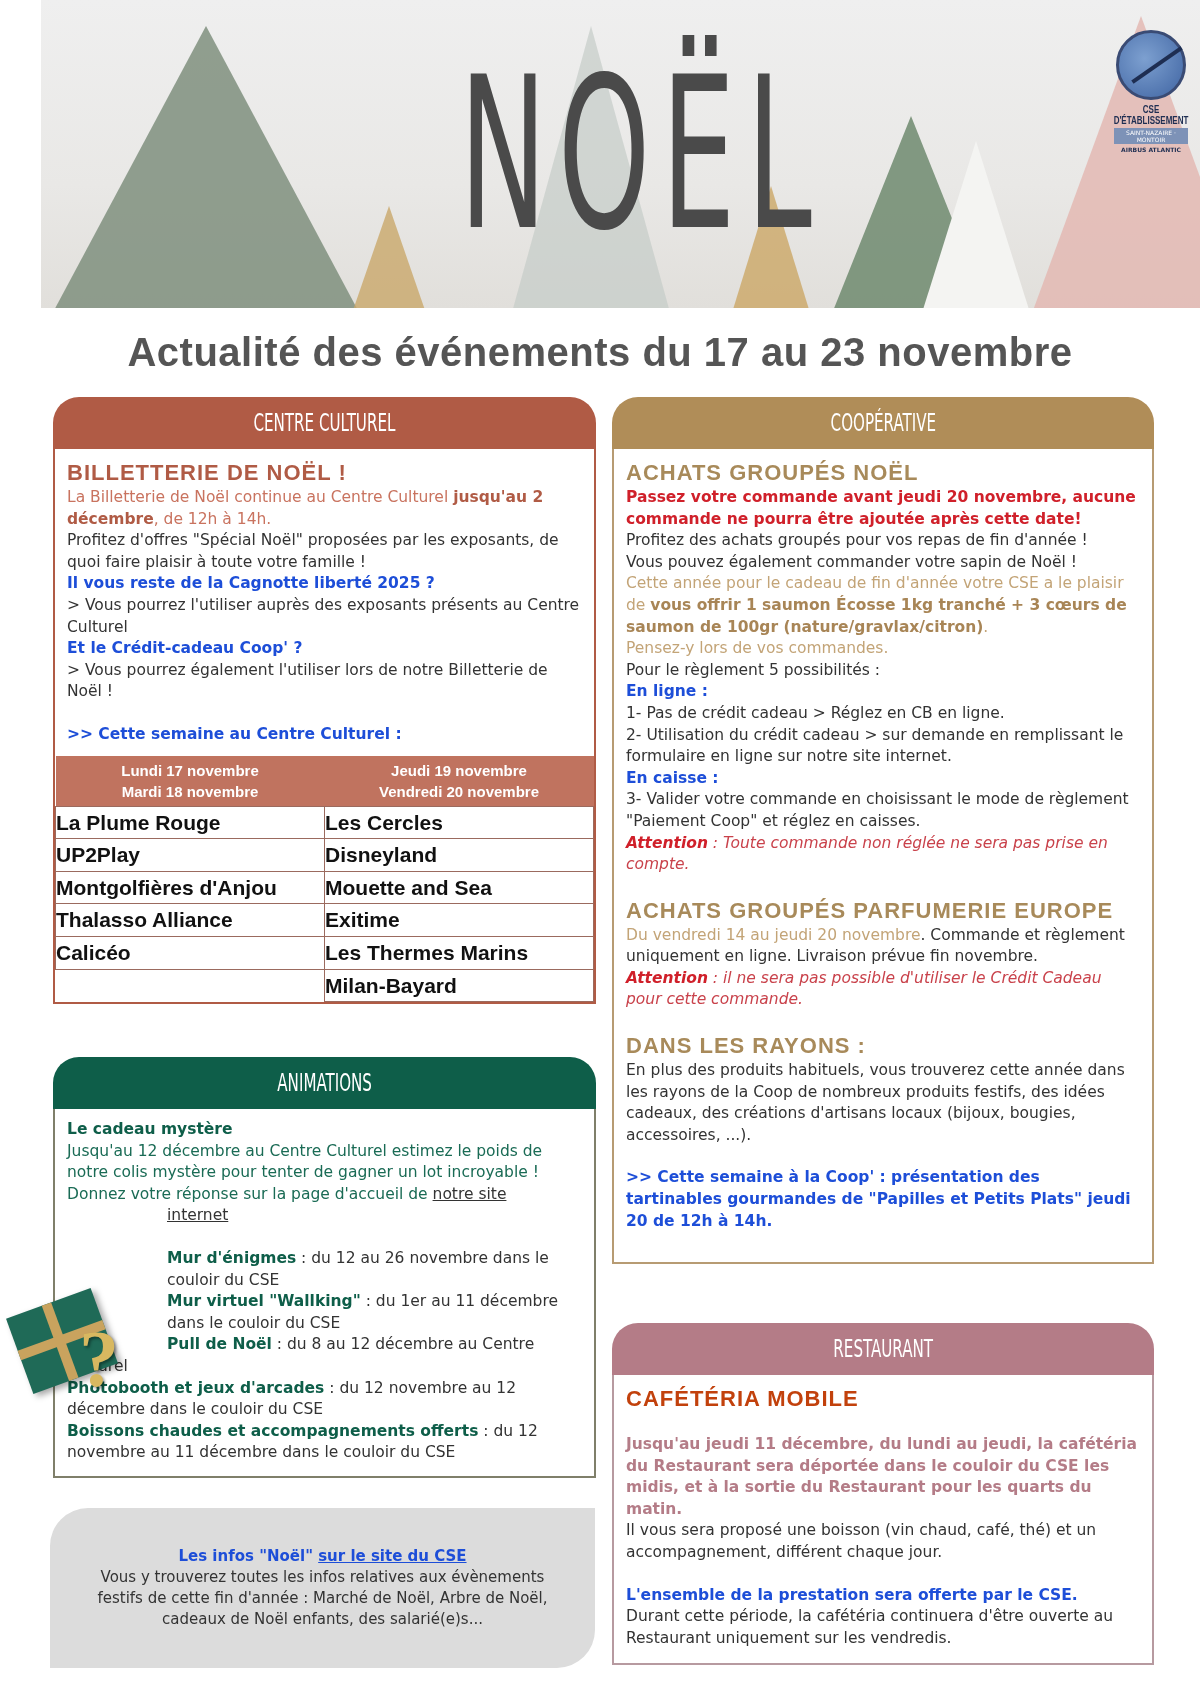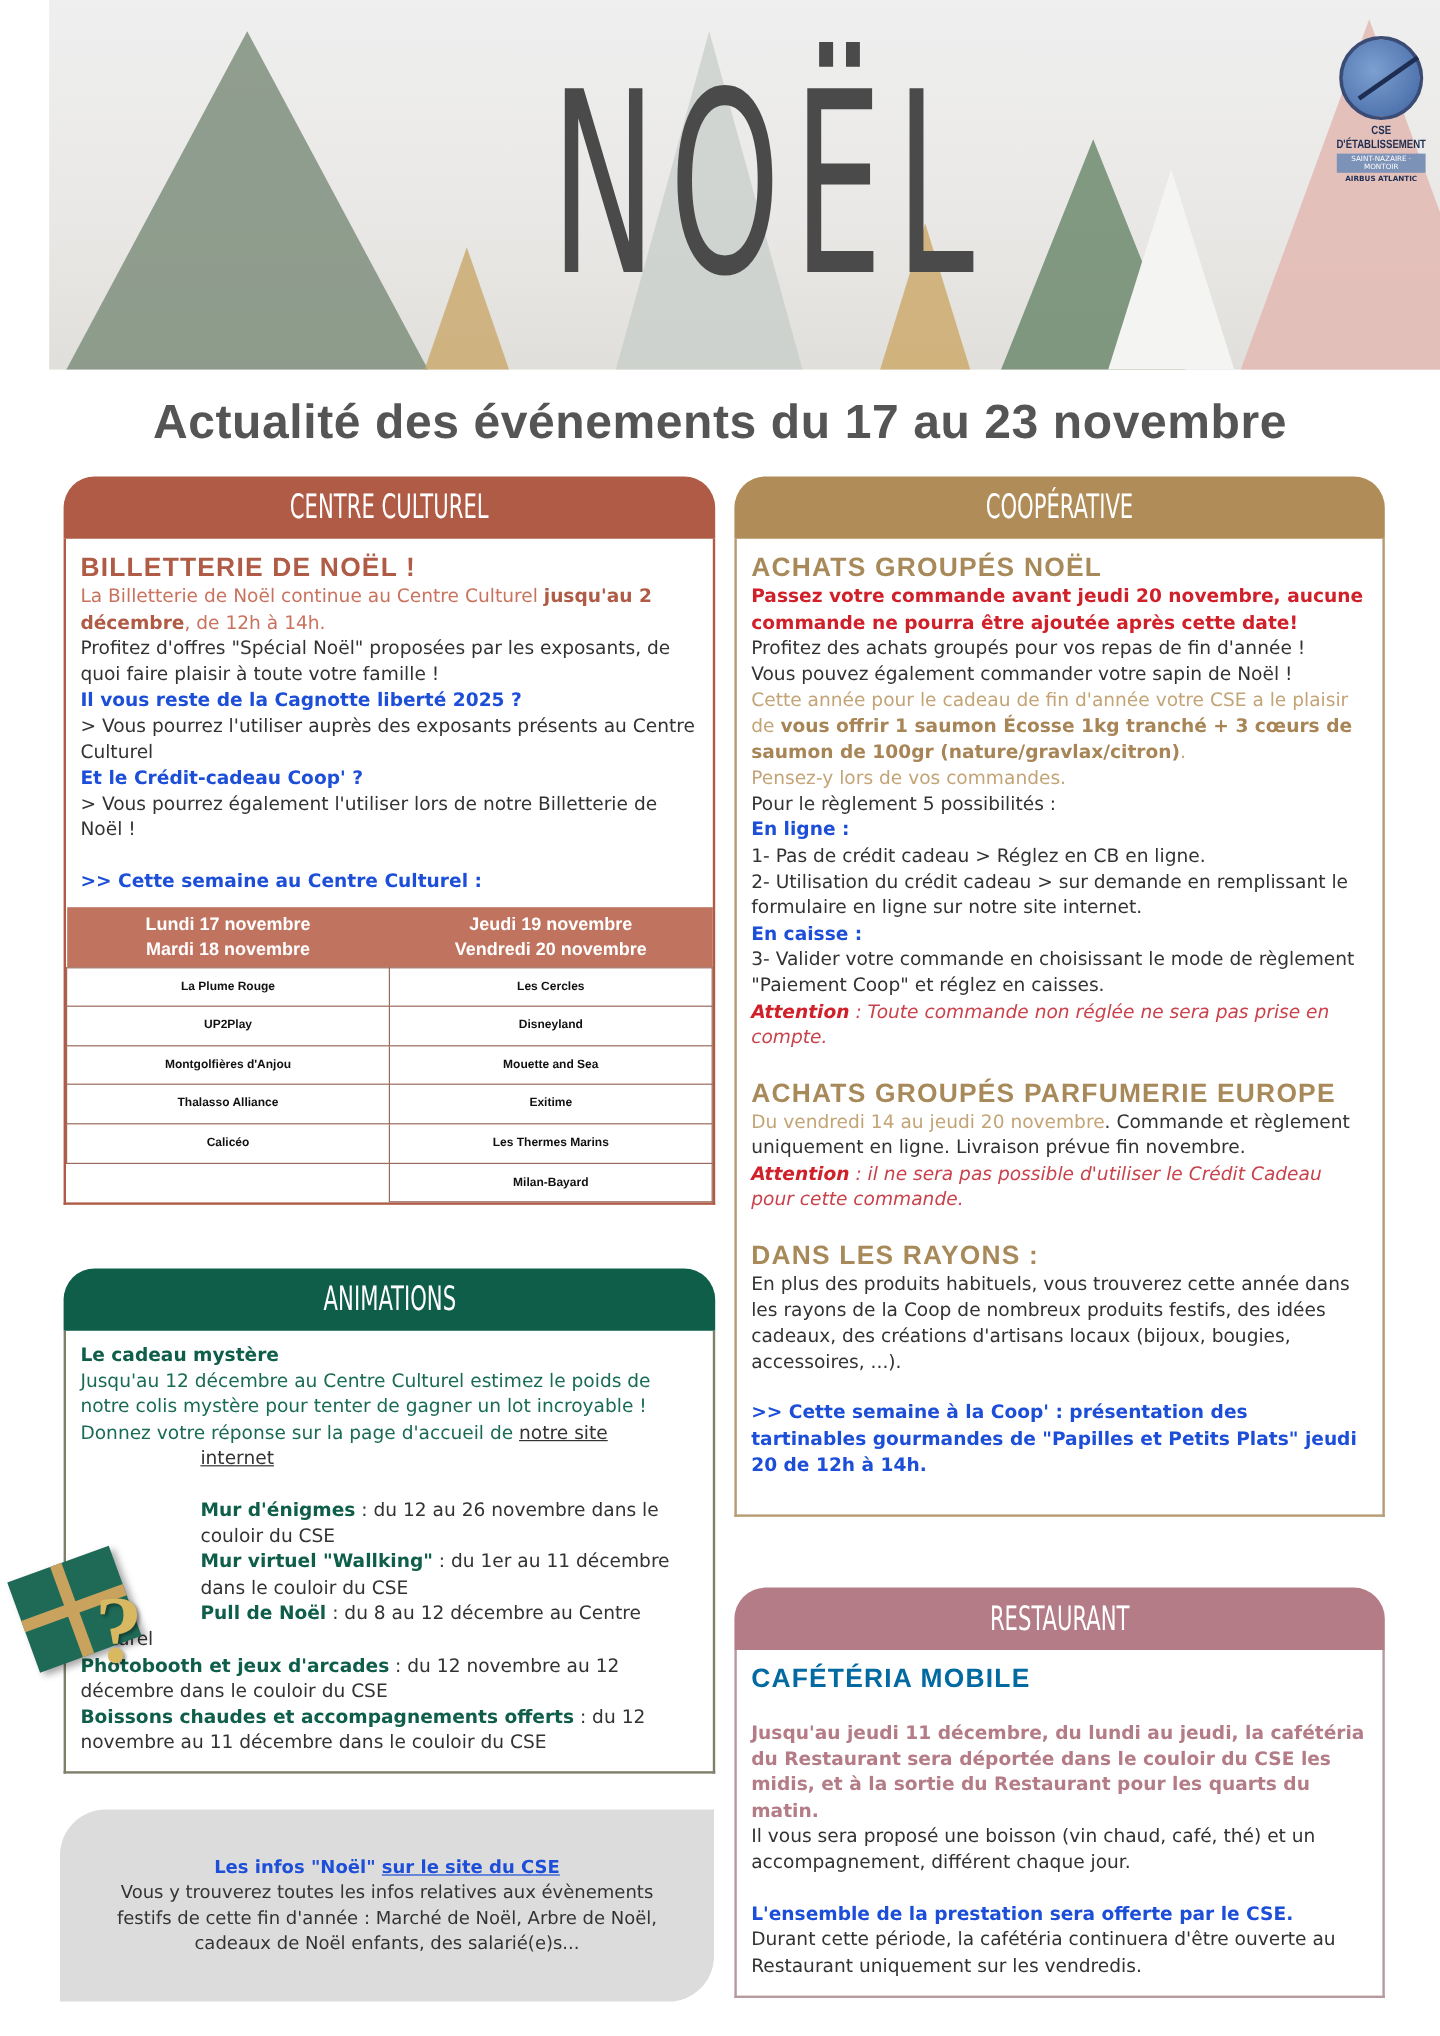--- a/index.html
+++ b/index.html
@@ -28,39 +28,39 @@
   .logo-sub { font-size: 6px; color: #fff; background: #7d92b7; margin: 2px 18px 0; padding: 1px 0; }
   .logo-sub2 { font-size: 6px; color: #1e2e52; font-weight: bold; margin-top: 2px; }
 
   
   .main-title { position: absolute; left: 0; right: 0; top: 330px; text-align: center;
     font-family: "Liberation Sans", sans-serif; font-weight: bold; font-size: 40px; color: #555555; letter-spacing: .5px; }
 
   
   .section { position: absolute; background: #fff; }
   .sec-head { height: 52px; border-radius: 26px 26px 0 0; color: #fff; text-align: center;
-    font-family: "DejaVu Sans Condensed", "DejaVu Sans", sans-serif; font-size: 28px; font-weight: 300; line-height: 52px; }
+    font-family: "DejaVu Sans Condensed", "DejaVu Sans", sans-serif; font-size: 24px; font-weight: 300; line-height: 52px; }
   .sec-head span { display: inline-block; transform: scaleX(.7); }
   .sec-body { border: 2px solid; border-top: none; padding: 10px 12px 12px 12px; font-size: 15.5px; line-height: 21.6px; }
   .h2 { font-family: "Liberation Sans", sans-serif; font-weight: bold; font-size: 22px; letter-spacing: 1px; line-height: 28px; }
   .b { font-weight: bold; color: #1d4ed8; }
   .i { font-style: italic; margin-top: 28px; }
   .u { text-decoration: underline; }
   p { margin: 0; }
 
   
   #culture { left: 53px; top: 397px; width: 543px; }
   #culture .sec-head { background: #b05b45; }
   #culture .sec-body { border-color: #b05b45; padding-bottom: 0; }
   .cc-head { color: #b05b45; }
   .cc-light { color: #c9735f; }
   .cc-bold { color: #b05b45; font-weight: bold; }
   .cc-table { width: calc(100% + 24px); margin-left: -12px; border-collapse: collapse; margin-top: 10px; font-family: "Liberation Sans", sans-serif; }
   .cc-table th { background: #c0735f; color: #fff; font-weight: bold; font-size: 15px; line-height: 21px; padding: 4px 0; text-align: center; width: 50%; }
-  .cc-table td { border: 1.5px solid #9b6a5e; text-align: center; font-weight: bold; font-size: 10px; height: 32.6px; color: #111; }
+  .cc-table td { border: 1.5px solid #9b6a5e; font-weight: bold; font-size: 21px; height: 32.6px; color: #111; }
   .cc-table td.empty { border: none; border-right: 1.5px solid #9b6a5e; }
 
   
   #anim { left: 53px; top: 1057px; width: 543px; }
   #anim .sec-head { background: #0e5e49; }
   #anim .sec-body { border-color: #7f7f6a; padding-left: 12px; }
   .green { color: #1a6b55; }
   .green-b { color: #0e5e49; font-weight: bold; }
   .indent { padding-left: 100px; }
   .gift { position: absolute; left: -48px; top: 182px; width: 120px; height: 110px; }
@@ -81,21 +81,21 @@
   .gold-light { color: #c3a477; }
   .gold-b { color: #a88556; font-weight: bold; }
   .red-b { color: #d0202a; font-weight: bold; }
   .red-i { color: #c9424b; font-style: italic; }
   .gap { height: 21px; }
 
   
   #resto { left: 612px; top: 1323px; width: 542px; }
   #resto .sec-head { background: #b47c87; }
   #resto .sec-body { border-color: #b79aa0; height: 290px; }
-  .pink-h { color: #0369a1; }
+  .pink-h { color: #c2410c; }
   .pink-b { color: #b47c87; font-weight: bold; }
 </style>
 </head>
 <body>
 
 <div class="hero">
   <div class="tree big-green"></div>
   <div class="tree small-gold"></div>
   <div class="tree pale"></div>
   <div class="tree gold2"></div>

